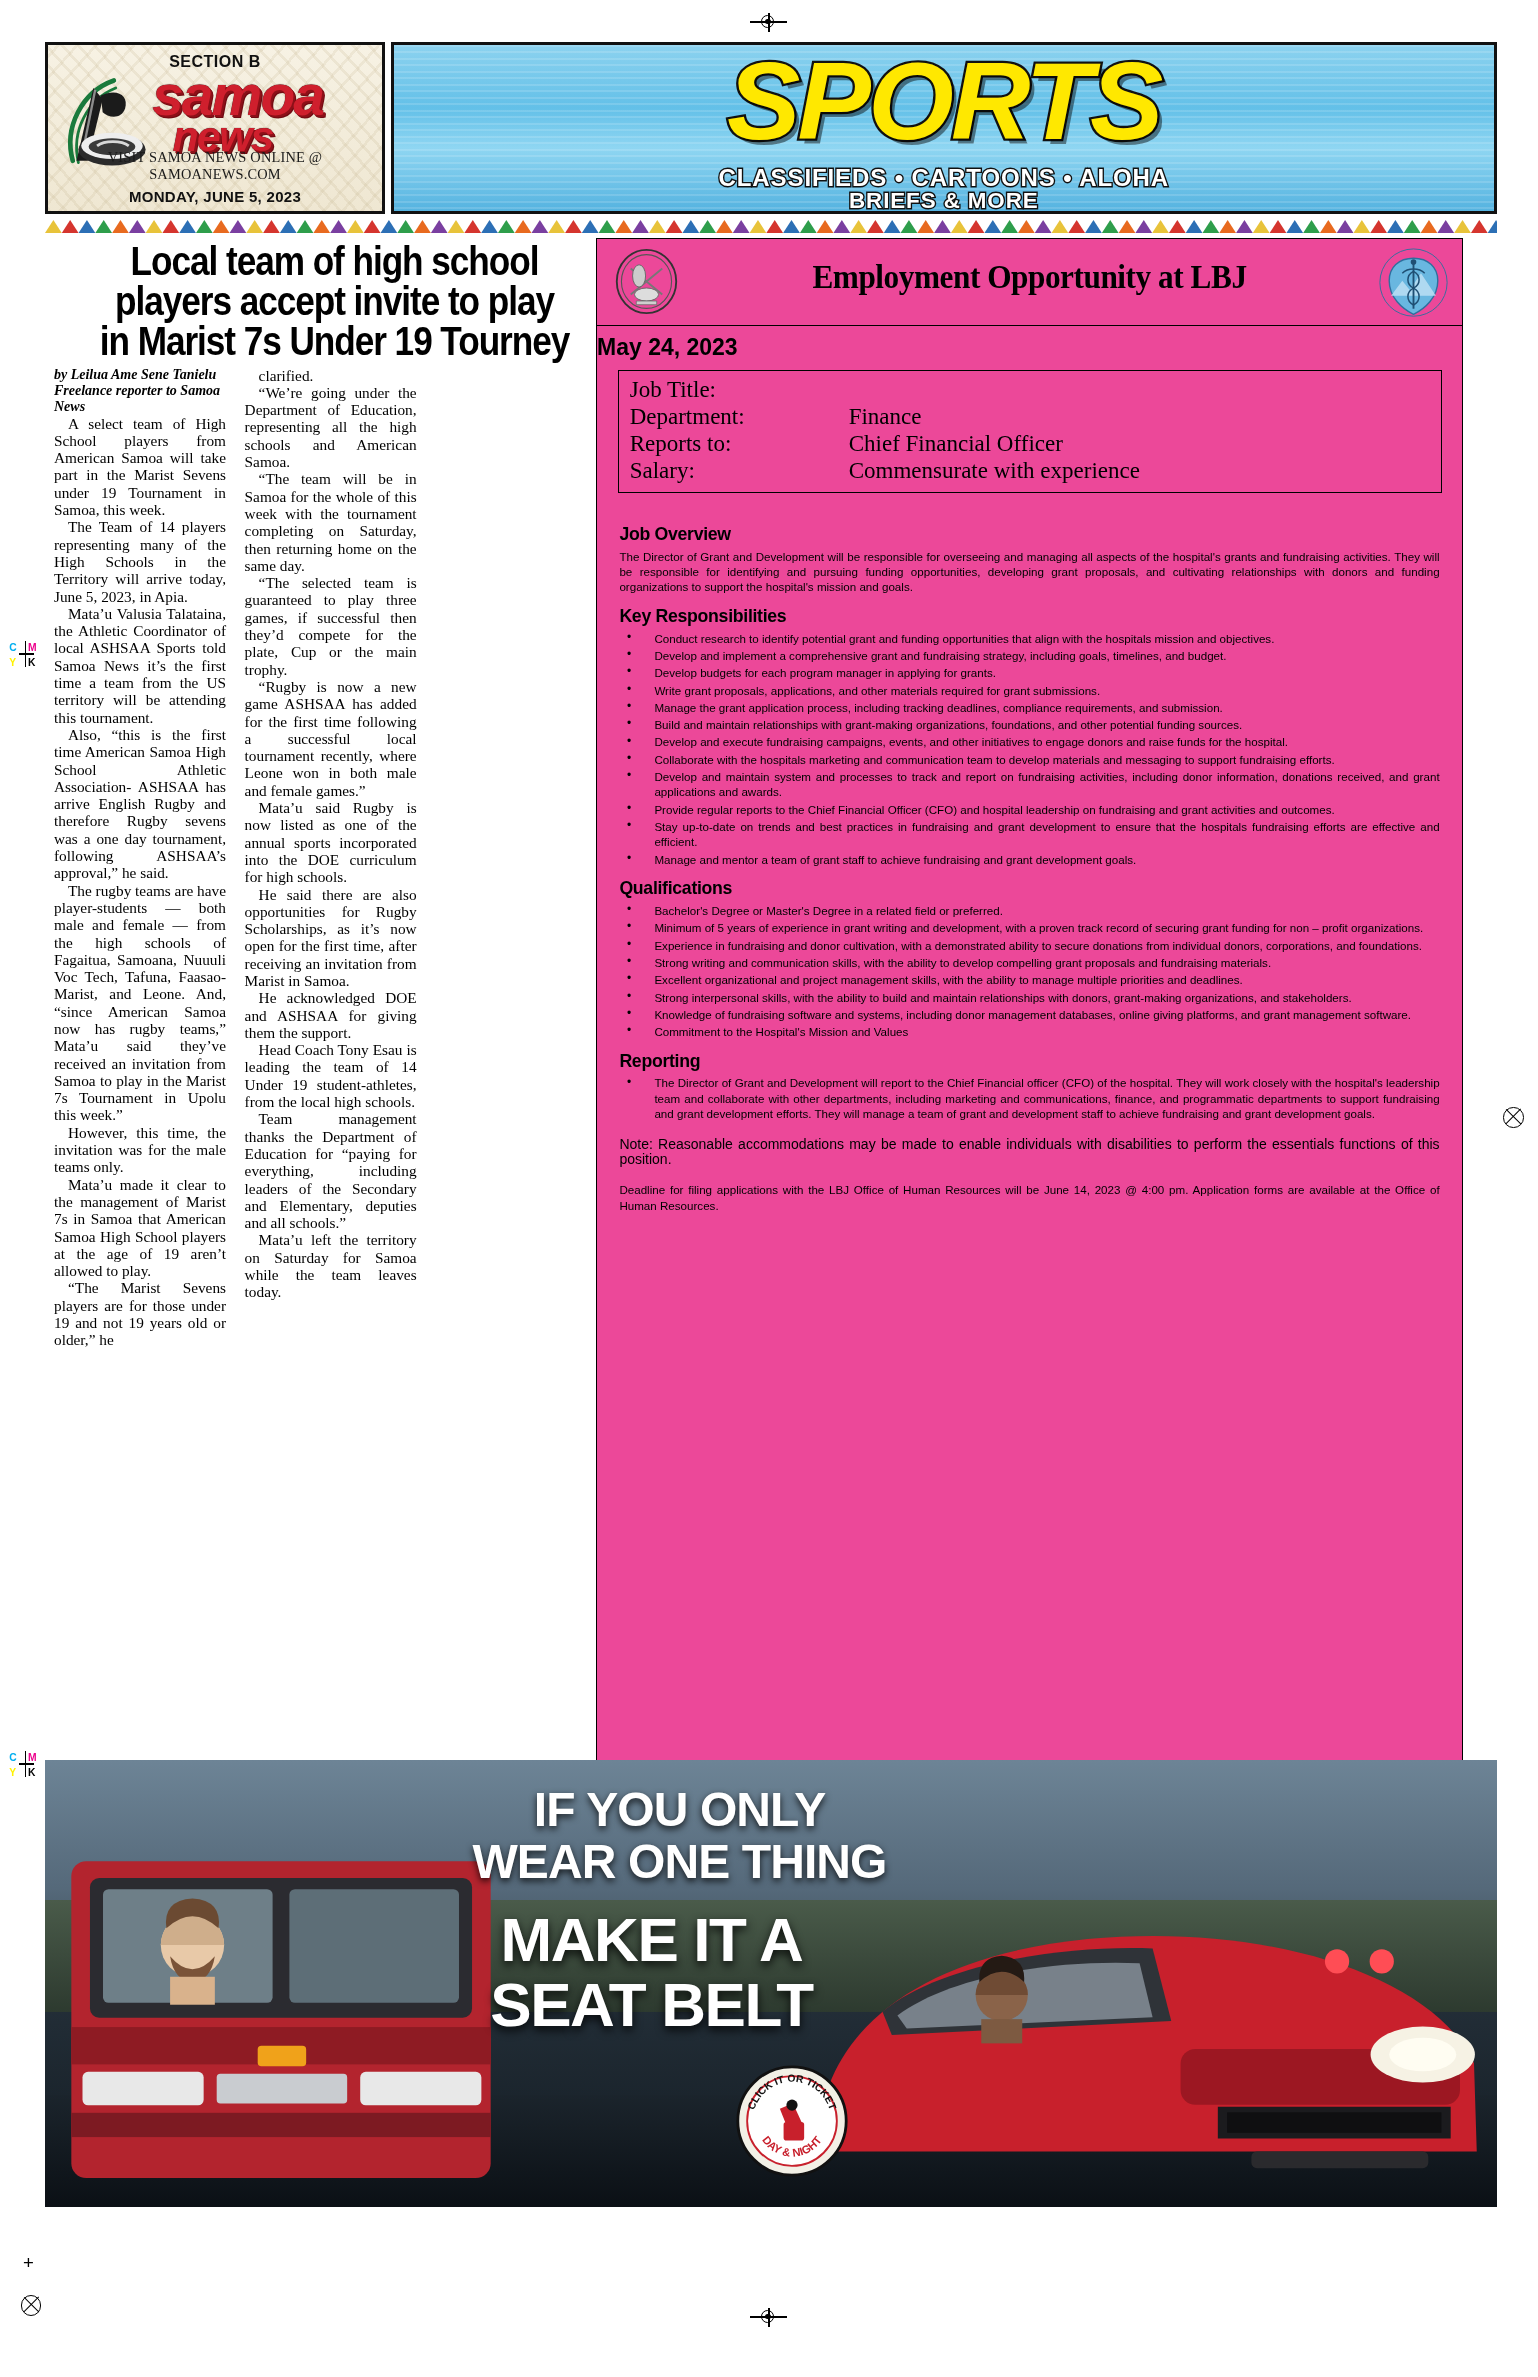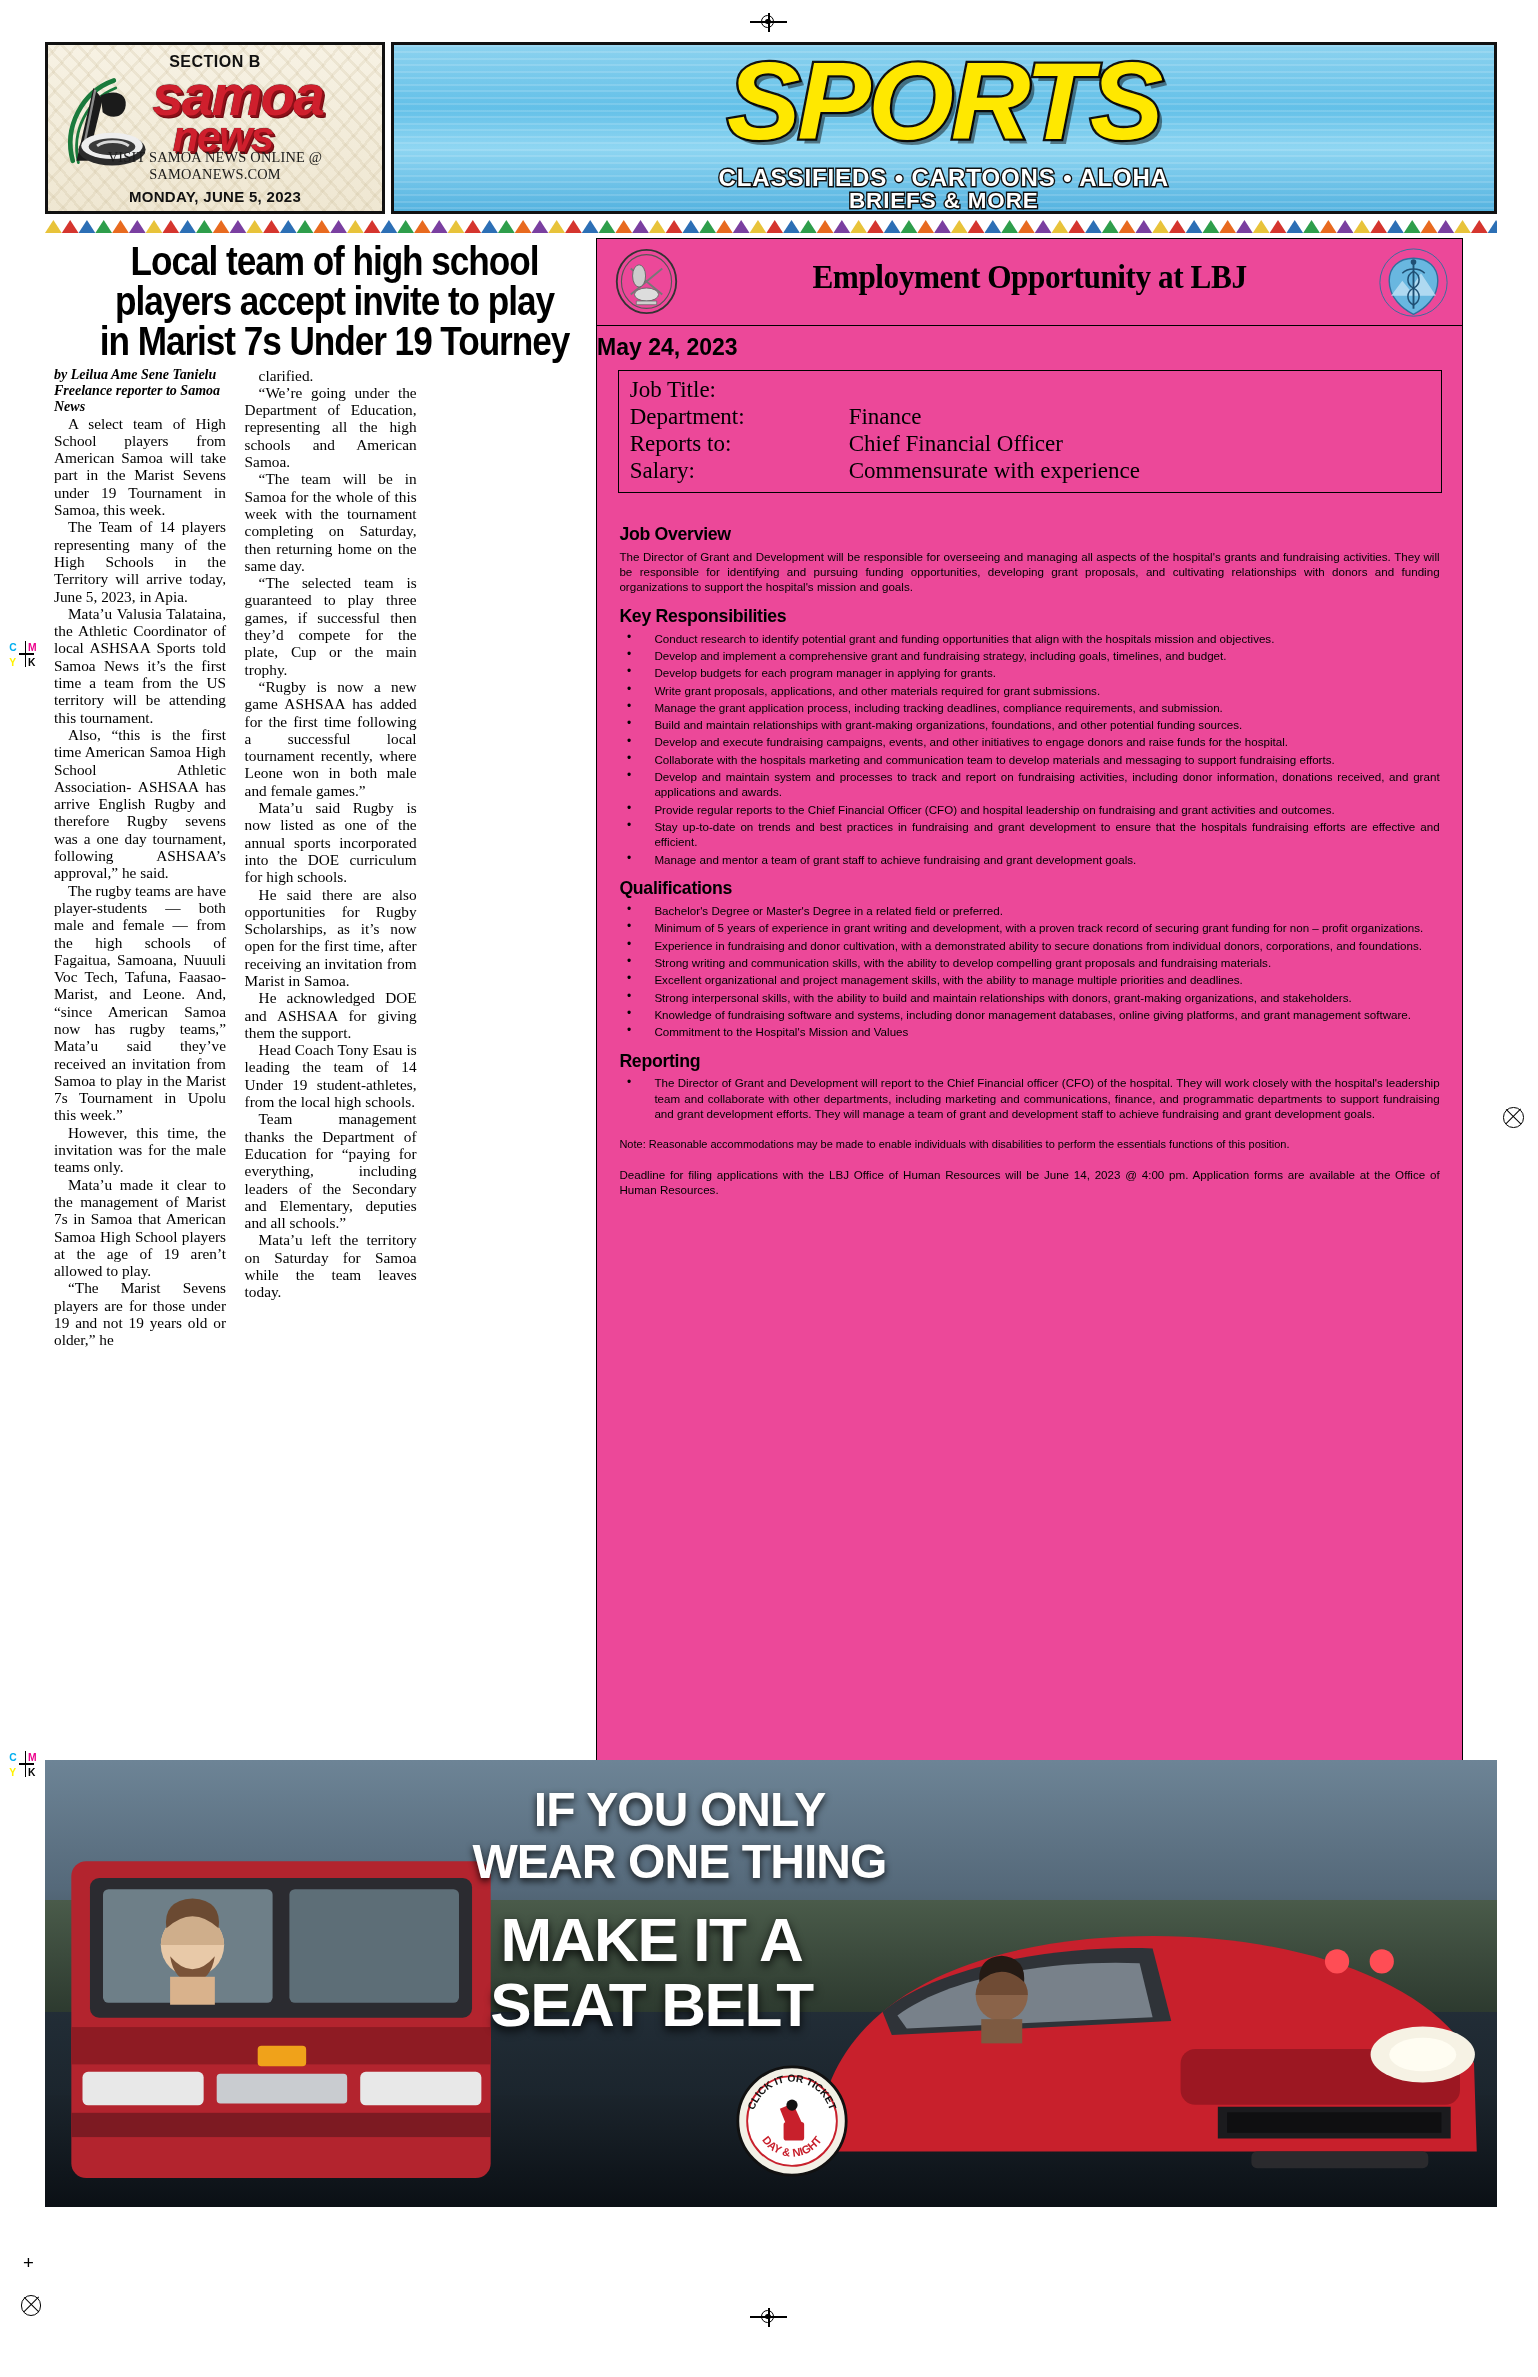--- a/index.html
+++ b/index.html
@@ -99,21 +99,21 @@
   .jobrow .lab{width:219px;}
   .jobrow .val{flex:1;}
 
   .ad-body{padding:13px 22.4px 0 22.4px;font-family:"Liberation Sans",sans-serif;}
   .sec-h{font-weight:bold;font-size:17.7px;margin:11.2px 0 3.7px;letter-spacing:-0.3px;}
   .sec-h.first{margin-top:18px;}
   .para{font-size:11.6px;line-height:15.4px;text-align:justify;margin:0 0 2.8px;}
   ul.bl{list-style:none;margin:0;padding:0;}
   ul.bl li{position:relative;padding-left:35px;font-size:11.6px;line-height:15.4px;margin-bottom:1.9px;text-align:justify;}
   ul.bl li:before{content:"\2022";position:absolute;left:7.5px;top:-0.9px;font-size:12px;}
-  .note{font-size:11px;line-height:15.4px;margin-top:15px;text-align:justify;}
+  .note{font-size:14px;line-height:15.4px;margin-top:15px;text-align:justify;}
   .deadline{font-size:11.6px;line-height:15.4px;margin-top:15px;text-align:justify;}
 
   
   #seatbelt{position:absolute;left:45px;top:1760px;width:1452px;height:447px;overflow:hidden;
     background:linear-gradient(#3a4a57 0%, #26323c 45%, #121a21 100%);}
   .sb-road{position:absolute;left:0;bottom:0;width:100%;height:112px;background:linear-gradient(#1b242c,#0b1015);}
   .sb-sky{position:absolute;left:0;top:0;width:100%;height:214px;
     background:linear-gradient(#6d8496 0%, #55697a 60%, #3b4a57 100%);}
   .sb-hills{position:absolute;left:0;top:140px;width:100%;height:112px;
     background:linear-gradient(#4a5b4a,#2d3a2f);}

